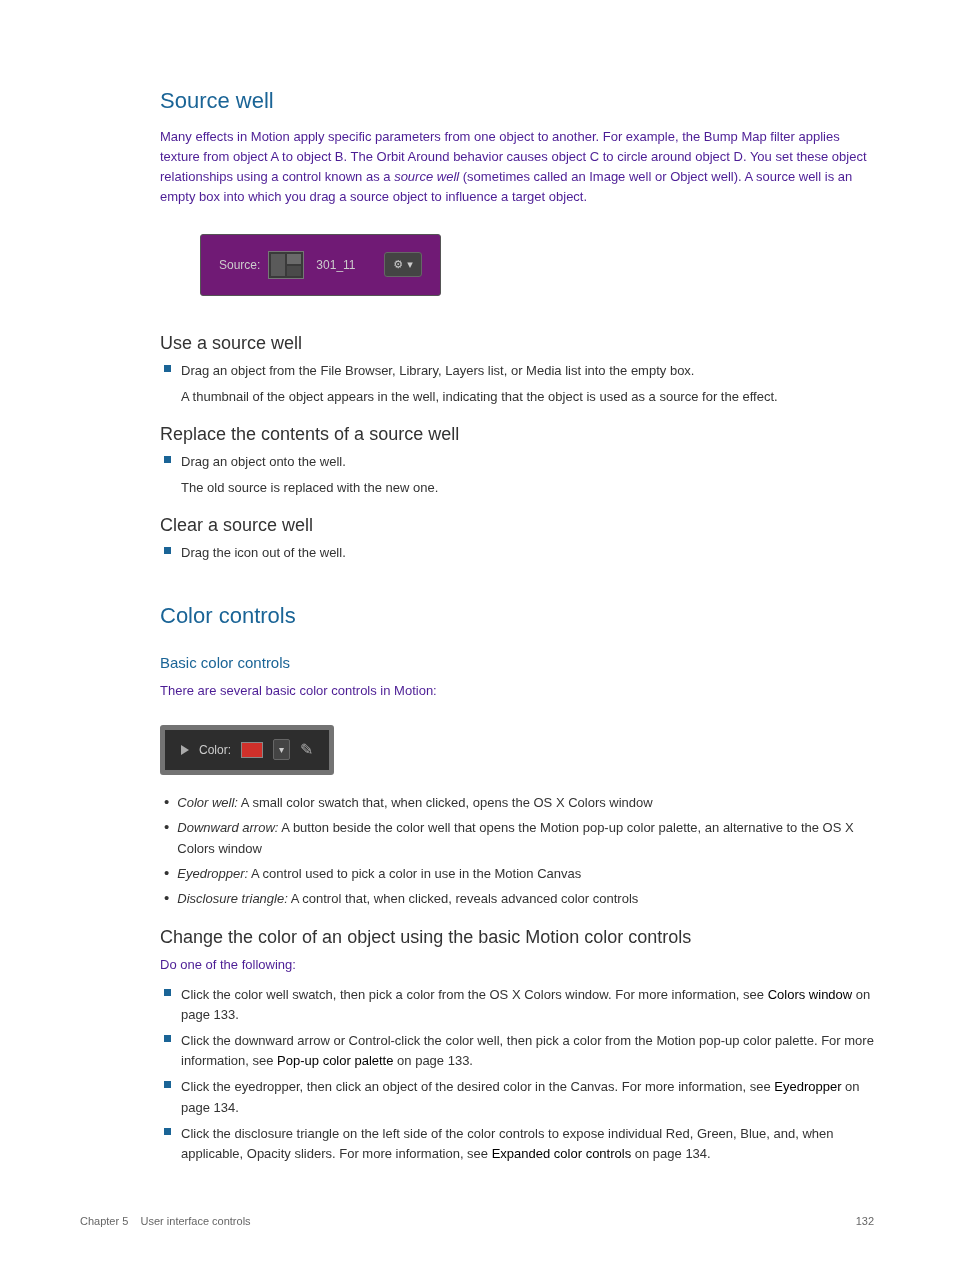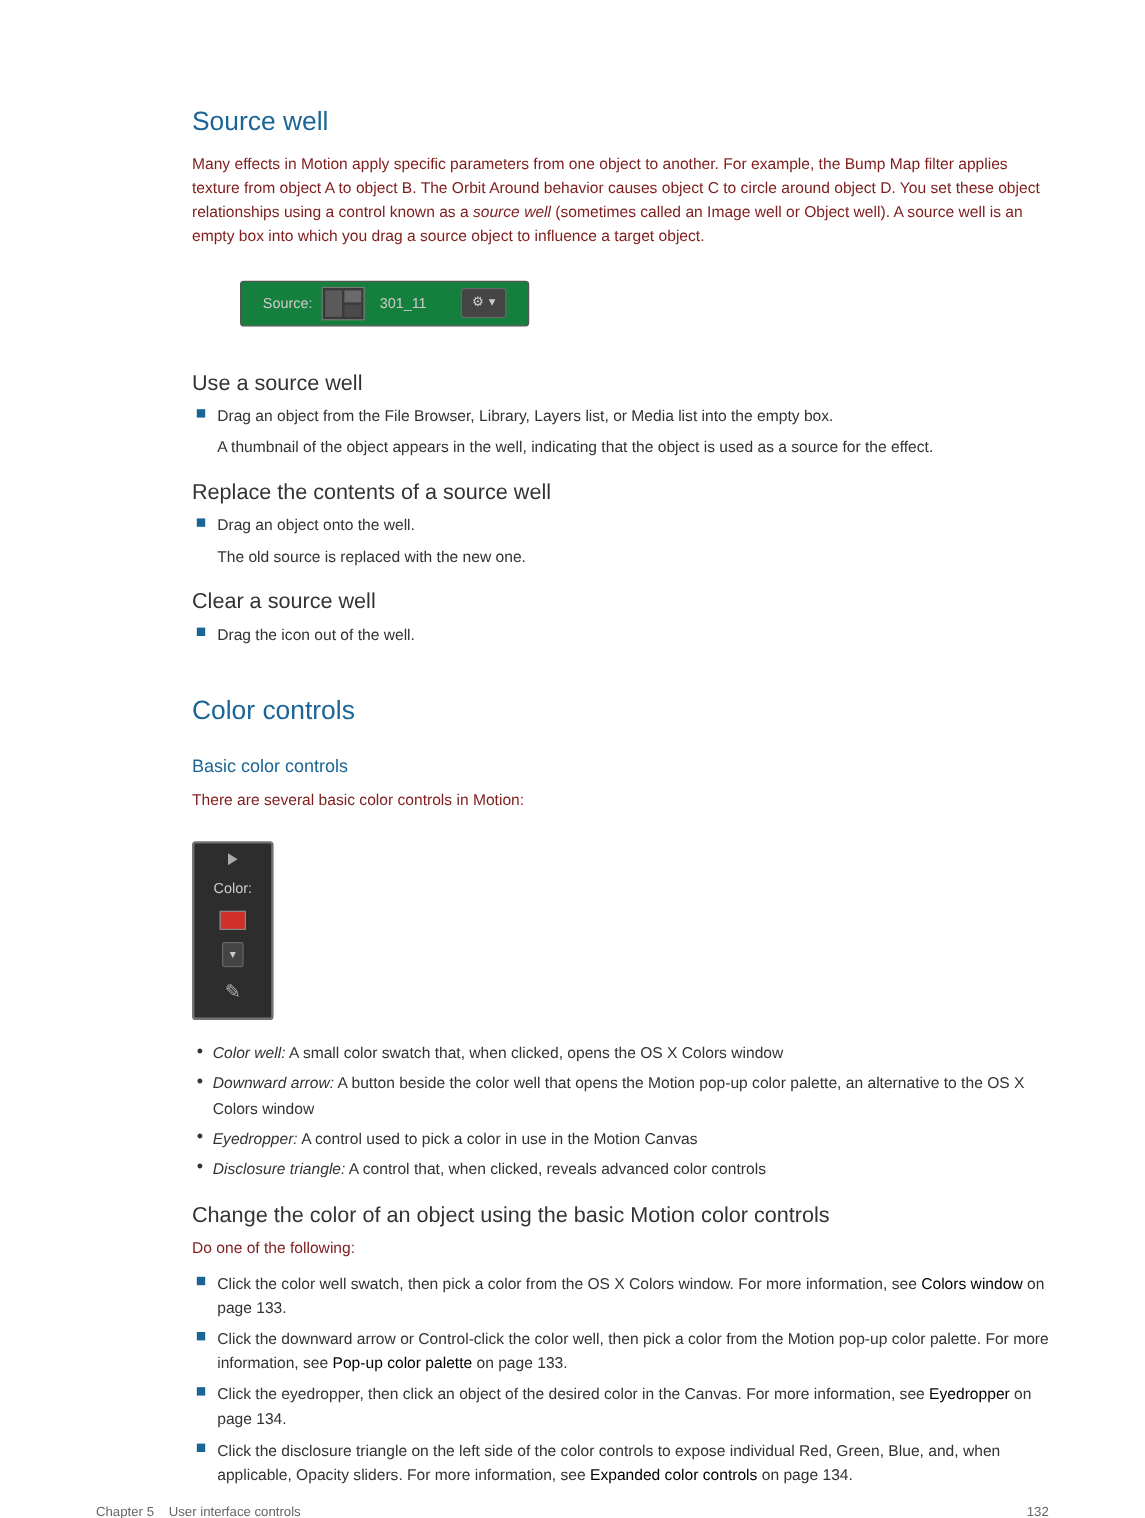--- a/index.html
+++ b/index.html
@@ -28,21 +28,21 @@
     .subsection-title {
       font-size: 15px;
       font-weight: 400;
       color: #1a6496;
       margin-bottom: 6px;
       margin-top: 20px;
     }
     
     .body-text {
       font-size: 13px;
-      color: #7f1d1d;
+      color: #4c1d95;
       line-height: 1.55;
       margin-bottom: 10px;
     }
     .body-text em, em {
       font-style: italic;
     }
     
     .bold-heading {
       font-weight: normal;
       font-size: 18px;
@@ -90,24 +90,24 @@
     
     .indent-para {
       padding-left: 21px;
       margin-bottom: 8px;
       font-size: 13px;
       color: #333;
       line-height: 1.55;
     }
     
     .source-well-box {
-      background: #15803d;
+      background: #701a75;
       border: 1px solid #555;
       border-radius: 3px;
-      padding: 4px 18px;
+      padding: 16px 18px;
       display: inline-flex;
       align-items: center;
       gap: 8px;
       margin: 16px 0 20px 40px;
     }
     .source-label {
       color: #cccccc;
       font-size: 12px;
     }
     .source-thumbnail {
@@ -134,28 +134,27 @@
       font-size: 11px;
       padding: 3px 8px;
       display: flex;
       align-items: center;
       gap: 4px;
       cursor: pointer;
     }
     
     .color-box {
       background: #2d2d2d;
-      border: 2px solid #737373;
+      border: 5px solid #737373;
       border-radius: 3px;
       padding: 8px 16px;
       display: inline-flex;
       align-items: center;
       gap: 10px;
       margin: 14px 0 18px 0px;
-      flex-direction: column;
     }
     .color-triangle {
       width: 0;
       height: 0;
       border-top: 5px solid transparent;
       border-bottom: 5px solid transparent;
       border-left: 8px solid #aaa;
     }
     .color-label {
       color: #cccccc;

